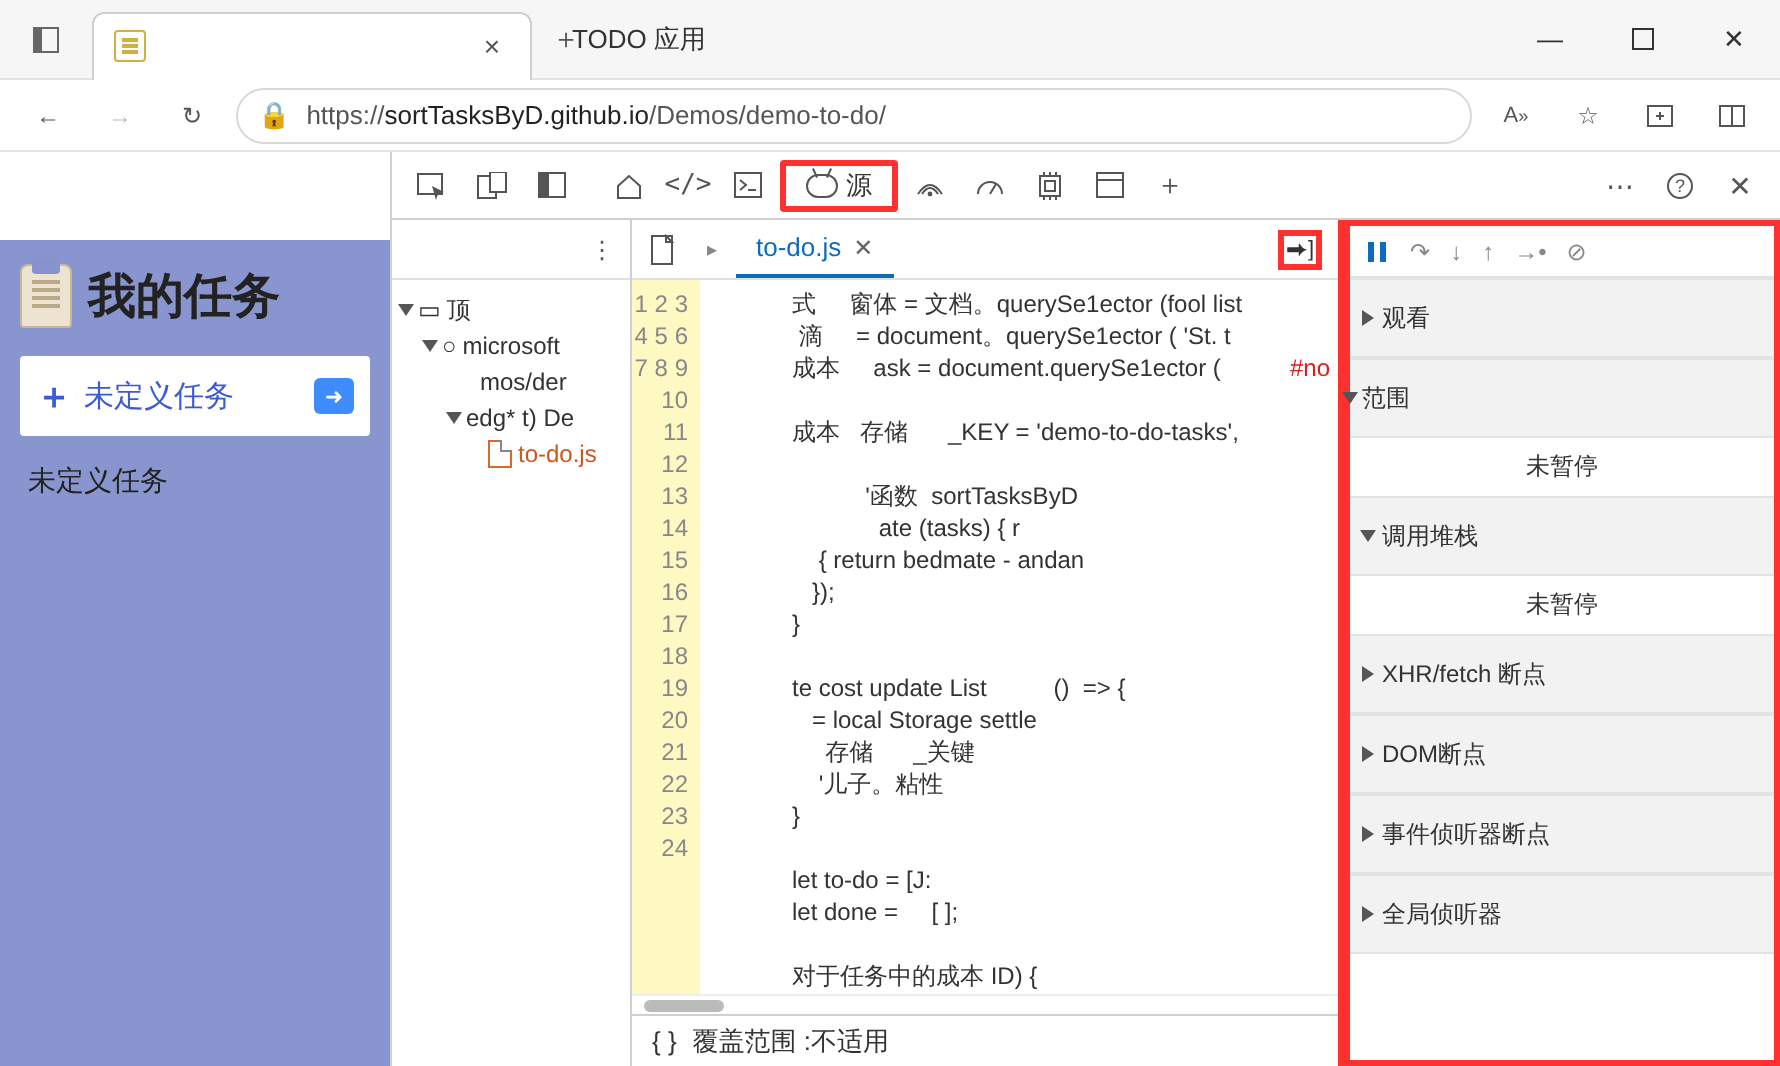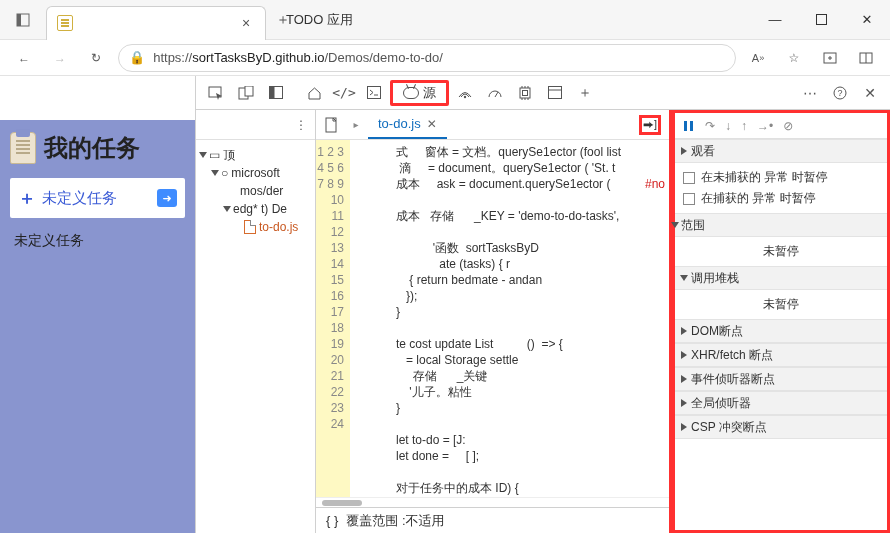--- a/index.html
+++ b/index.html
@@ -53,21 +53,21 @@
 .runbtn { margin-left:auto; margin-right:4px; width:22px; height:20px; border:3px solid #ff3030; display:flex; align-items:center; justify-content:center; font-size:11px; color:#333; }
 .codewrap { flex:1; display:flex; overflow:hidden; font-family:Consolas,monospace; font-size:12px; line-height:16px; }
 .gut { width:34px; text-align:right; color:#888; padding:4px 6px 4px 0; background:#fef9c3; }
 .code { flex:1; padding:4px 6px; white-space:pre; color:#333; overflow:hidden; position:relative;margin-left:40px; }
 .code .err { color:#d42020; position:absolute; right:4px; top:36px; }
 .coverage { height:26px; border-top:1px solid #d0d0d0; display:flex; align-items:center; padding:0 10px; gap:8px; font-size:13px; }
 .dbg { width:218px; border:3px solid #ff3030; border-left:3px solid #ff3030; display:flex; flex-direction:column; font-size:12px; }
 .dbg-ctl { height:26px; display:flex; align-items:center; gap:10px; padding:0 8px; color:#888; border-bottom:1px solid #e0e0e0; }
 .dbg-ctl .on { color:#0f6cbd; }
 .sects { flex:1; overflow:auto; }
-.sect-h { height:24px; display:flex; align-items:center; gap:4px; padding:0 6px; background:#f2f2f2; border-top:1px solid #e3e3e3; border-bottom:1px solid #e3e3e3; font-size:12px; }
+.sect-h { height:40px; display:flex; align-items:center; gap:4px; padding:0 6px; background:#f2f2f2; border-top:1px solid #e3e3e3; border-bottom:1px solid #e3e3e3; font-size:12px; }
 .sect-h.center { justify-content:flex-start; }
 .sect-b { padding:4px 8px; }
 .chk { display:flex; align-items:center; gap:6px; padding:2px 0; }
 .chk .box { width:12px; height:12px; border:1px solid #888; }
 .npause { text-align:center; padding:6px 0; color:#333; }
 svg { display:block; }
 </style>
 </head>
 <body>
 
@@ -325,57 +325,43 @@
           <span>↓</span>
           <span>↑</span>
           <span>→•</span>
           <span>⊘</span>
         </div>
         <div class="sects">
           <div class="sect-h">
               <span class="tw"></span>
               <span>观看</span>
             </div>
-          <div class="sect-b">
-            <div class="chk">
-                <span class="box"></span>
-                <span>在未捕获的 异常 时暂停</span>
-              </div>
-            <div class="chk">
-                <span class="box"></span>
-                <span>在捕获的 异常 时暂停</span>
-              </div>
-          </div>
           <div class="sect-h center">
               <span class="tw dn" style="position:absolute;left:672px"></span>
               <span>范围</span>
             </div>
           <div class="npause">未暂停</div>
           <div class="sect-h">
               <span class="tw dn"></span>
               <span>调用堆栈</span>
             </div>
           <div class="npause">未暂停</div>
           <div class="sect-h">
               <span class="tw"></span>
+              <span>XHR/fetch 断点</span>
+            </div>
+          <div class="sect-h">
+              <span class="tw"></span>
               <span>DOM断点</span>
             </div>
           <div class="sect-h">
               <span class="tw"></span>
-              <span>XHR/fetch 断点</span>
-            </div>
-          <div class="sect-h">
-              <span class="tw"></span>
               <span>事件侦听器断点</span>
             </div>
           <div class="sect-h">
               <span class="tw"></span>
               <span>全局侦听器</span>
             </div>
-          <div class="sect-h">
-              <span class="tw"></span>
-              <span>CSP 冲突断点</span>
-            </div>
         </div>
       </div>
     </div>
   </div>
 </div>
 
 </body></html>

